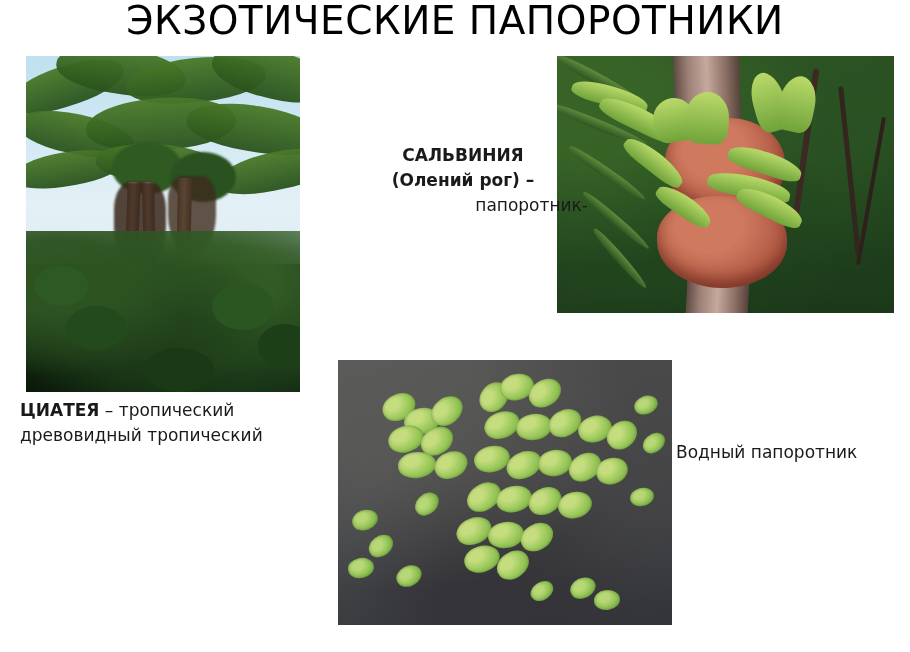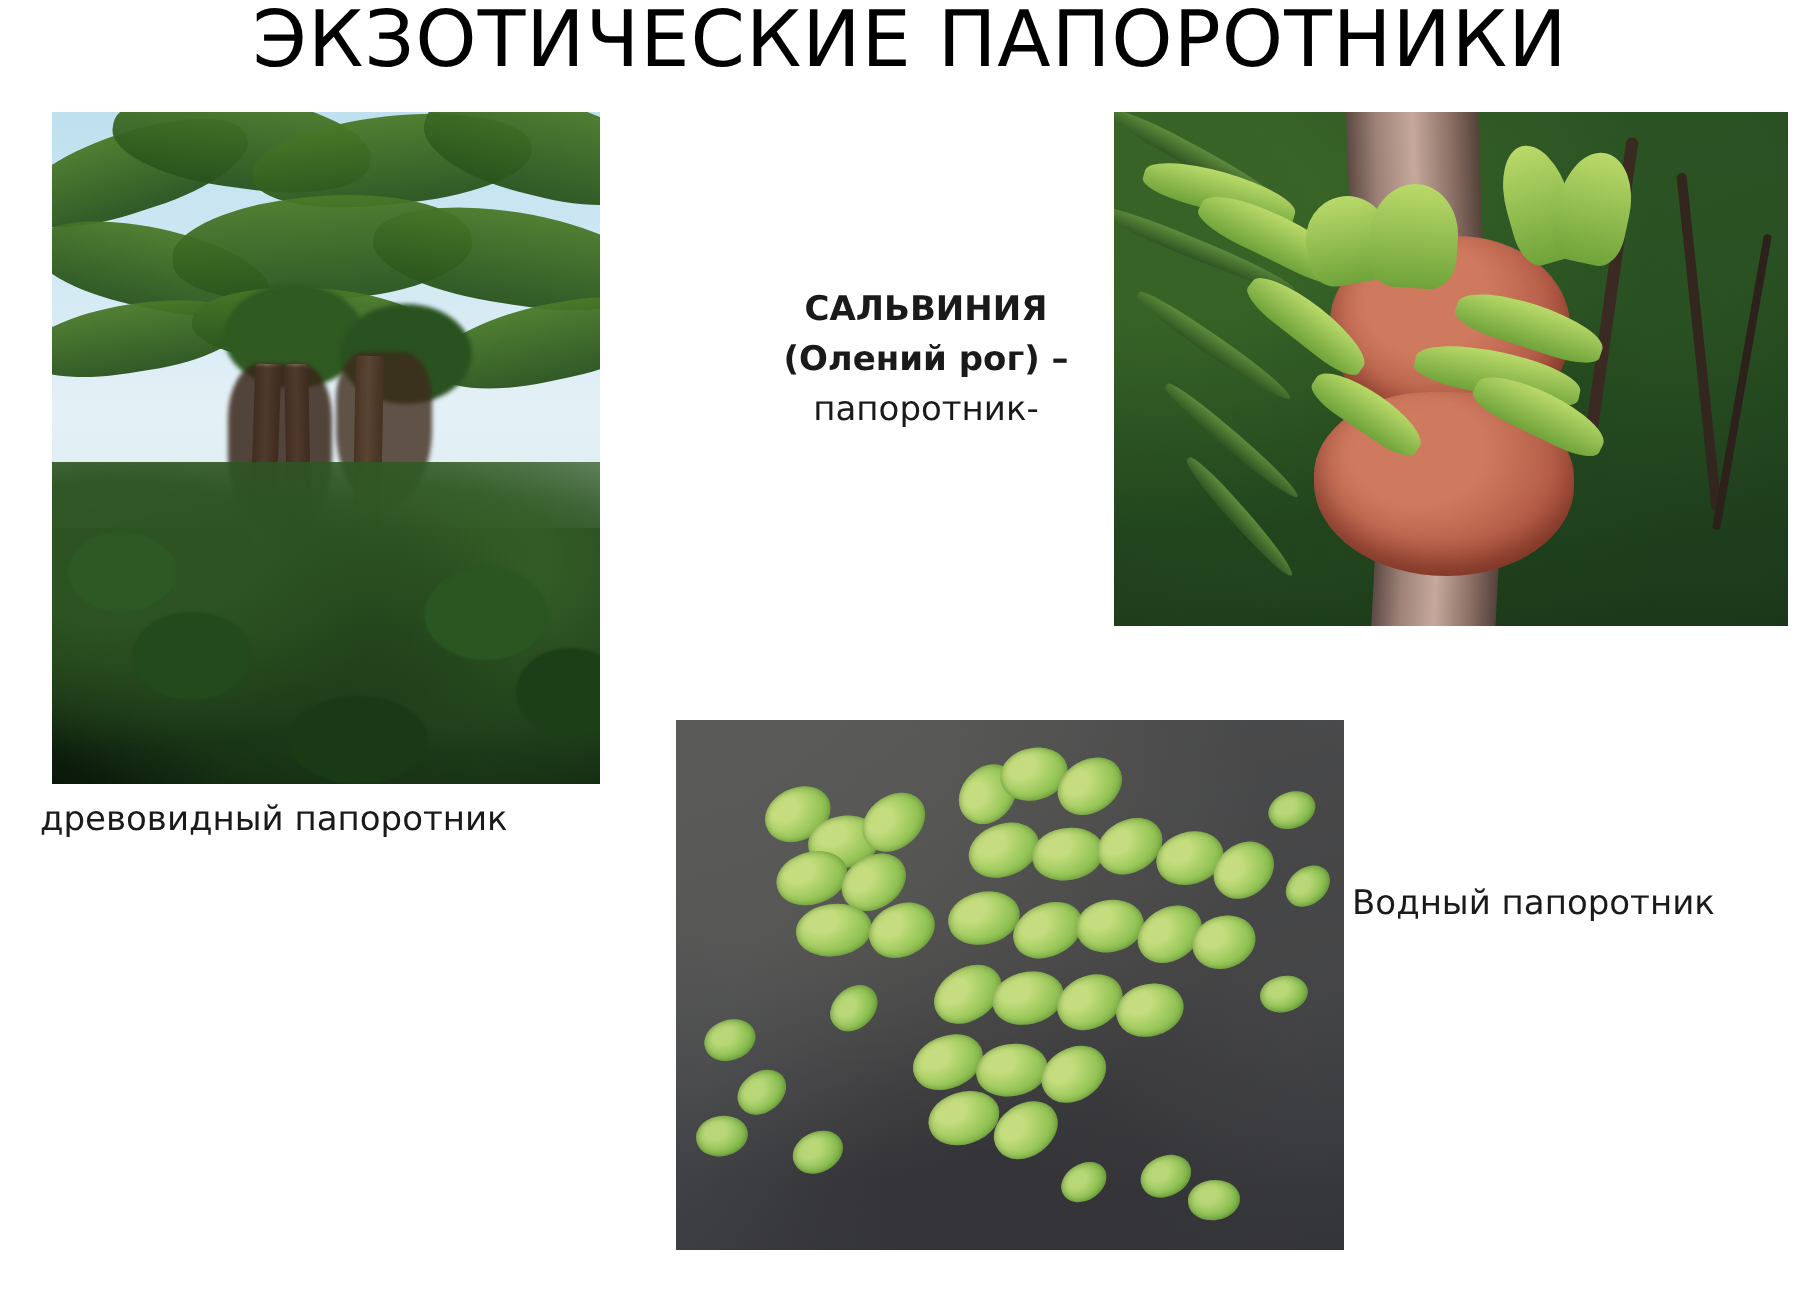--- a/index.html
+++ b/index.html
@@ -168,20 +168,21 @@
     width: 250px;
     text-align: center;
     font-size: 17px;
     line-height: 25px;
   }
   #caption-platycerium .line-bold {
     font-weight: 700;
   }
   #caption-platycerium .line-reg {
     font-weight: 400;
+    text-align: right;
   }
 
   #caption-cyathea {
     left: 20px;
     top: 398px;
     width: 300px;
     text-align: left;
     font-size: 17px;
     line-height: 25px;
   }
@@ -316,20 +317,21 @@
     <div class="pad small" style="left:192px; top:222px; width:24px; height:18px; transform:rotate(-34deg);"></div>
   </div>
 
   <div class="caption" id="caption-platycerium">
     <div class="line-bold">САЛЬВИНИЯ</div>
     <div class="line-bold">(Олений рог) –</div>
     <div class="line-reg">папоротник-</div>
   </div>
 
   <div class="caption" id="caption-cyathea">
-    <div>древовидный папоротник</div>
+    <div><b>ЦИАТЕЯ</b><span> – тропический</span></div>
+    <div>древовидный тропический</div>
   </div>
 
   <div class="caption" id="caption-salvinia">
     <div>Водный папоротник</div>
   </div>
 
 </div>
 
 </body></html>

